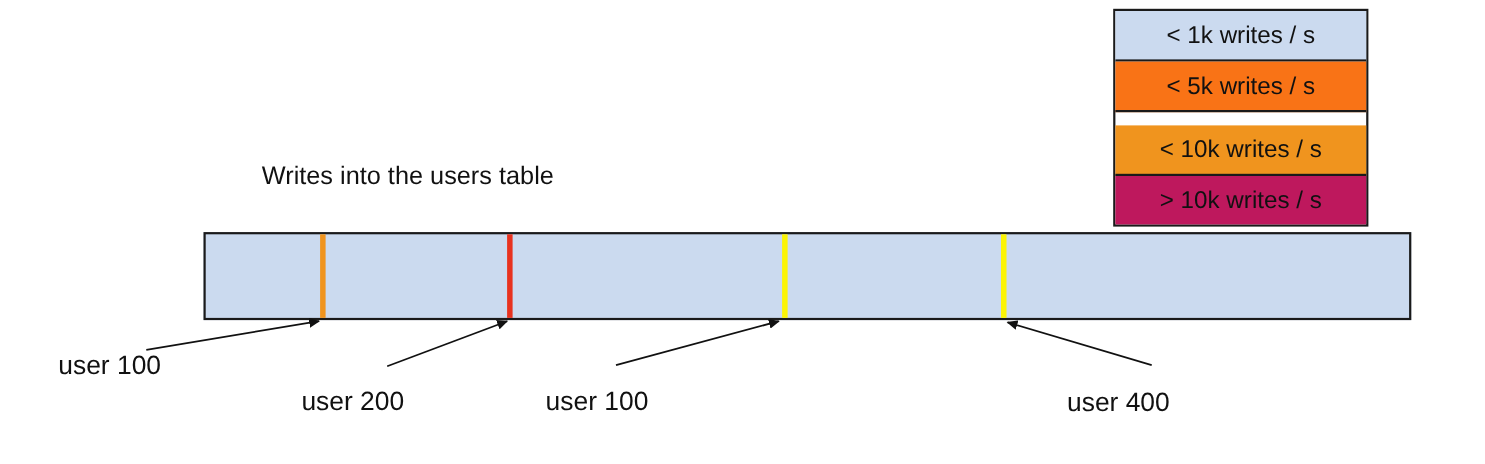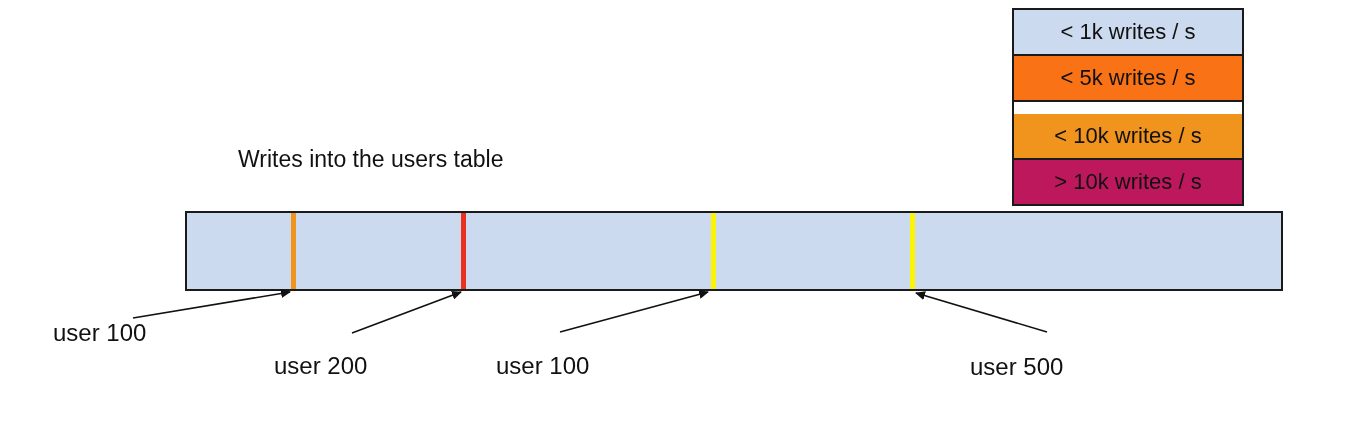--- a/index.html
+++ b/index.html
@@ -98,15 +98,15 @@
     </defs>
     <line x1="133" y1="318" x2="290" y2="292" stroke="#111111" stroke-width="1.6" marker-end="url(#ah)"></line>
     <line x1="352" y1="333" x2="461" y2="292" stroke="#111111" stroke-width="1.6" marker-end="url(#ah)"></line>
     <line x1="560" y1="332" x2="708" y2="292" stroke="#111111" stroke-width="1.6" marker-end="url(#ah)"></line>
     <line x1="1047" y1="332" x2="916" y2="293" stroke="#111111" stroke-width="1.6" marker-end="url(#ah)"></line>
   </svg>
 
   <div class="user-label" style="left:53px; top:319px;">user 100</div>
   <div class="user-label" style="left:274px; top:352px;">user 200</div>
   <div class="user-label" style="left:496px; top:352px;">user 100</div>
-  <div class="user-label" style="left:970px; top:353px;">user 500</div>
+  <div class="user-label" style="left:970px; top:353px;">user 400</div>
 
 </div>
 
 </body></html>

